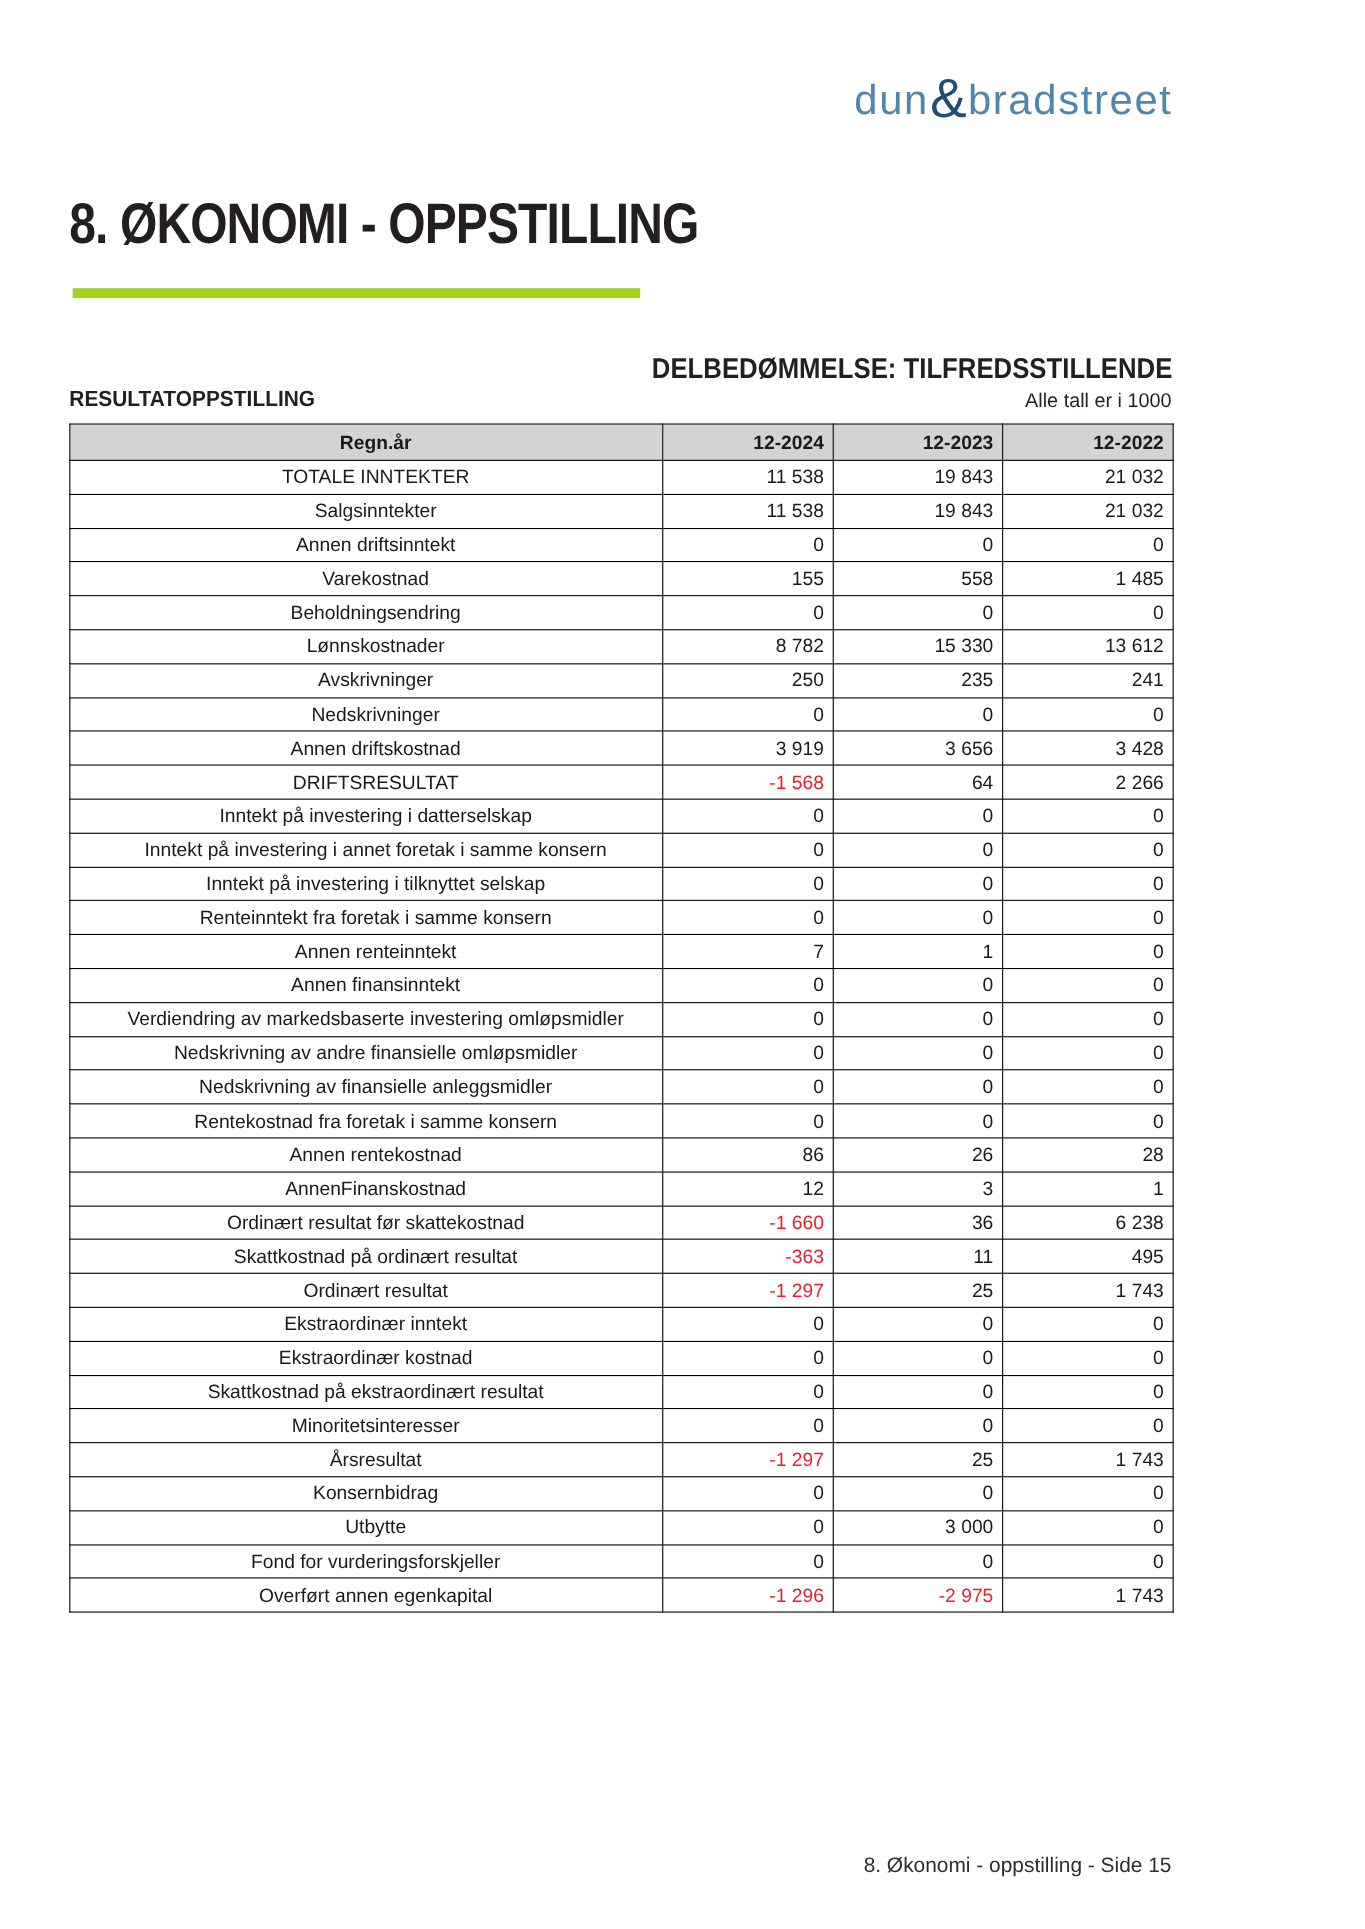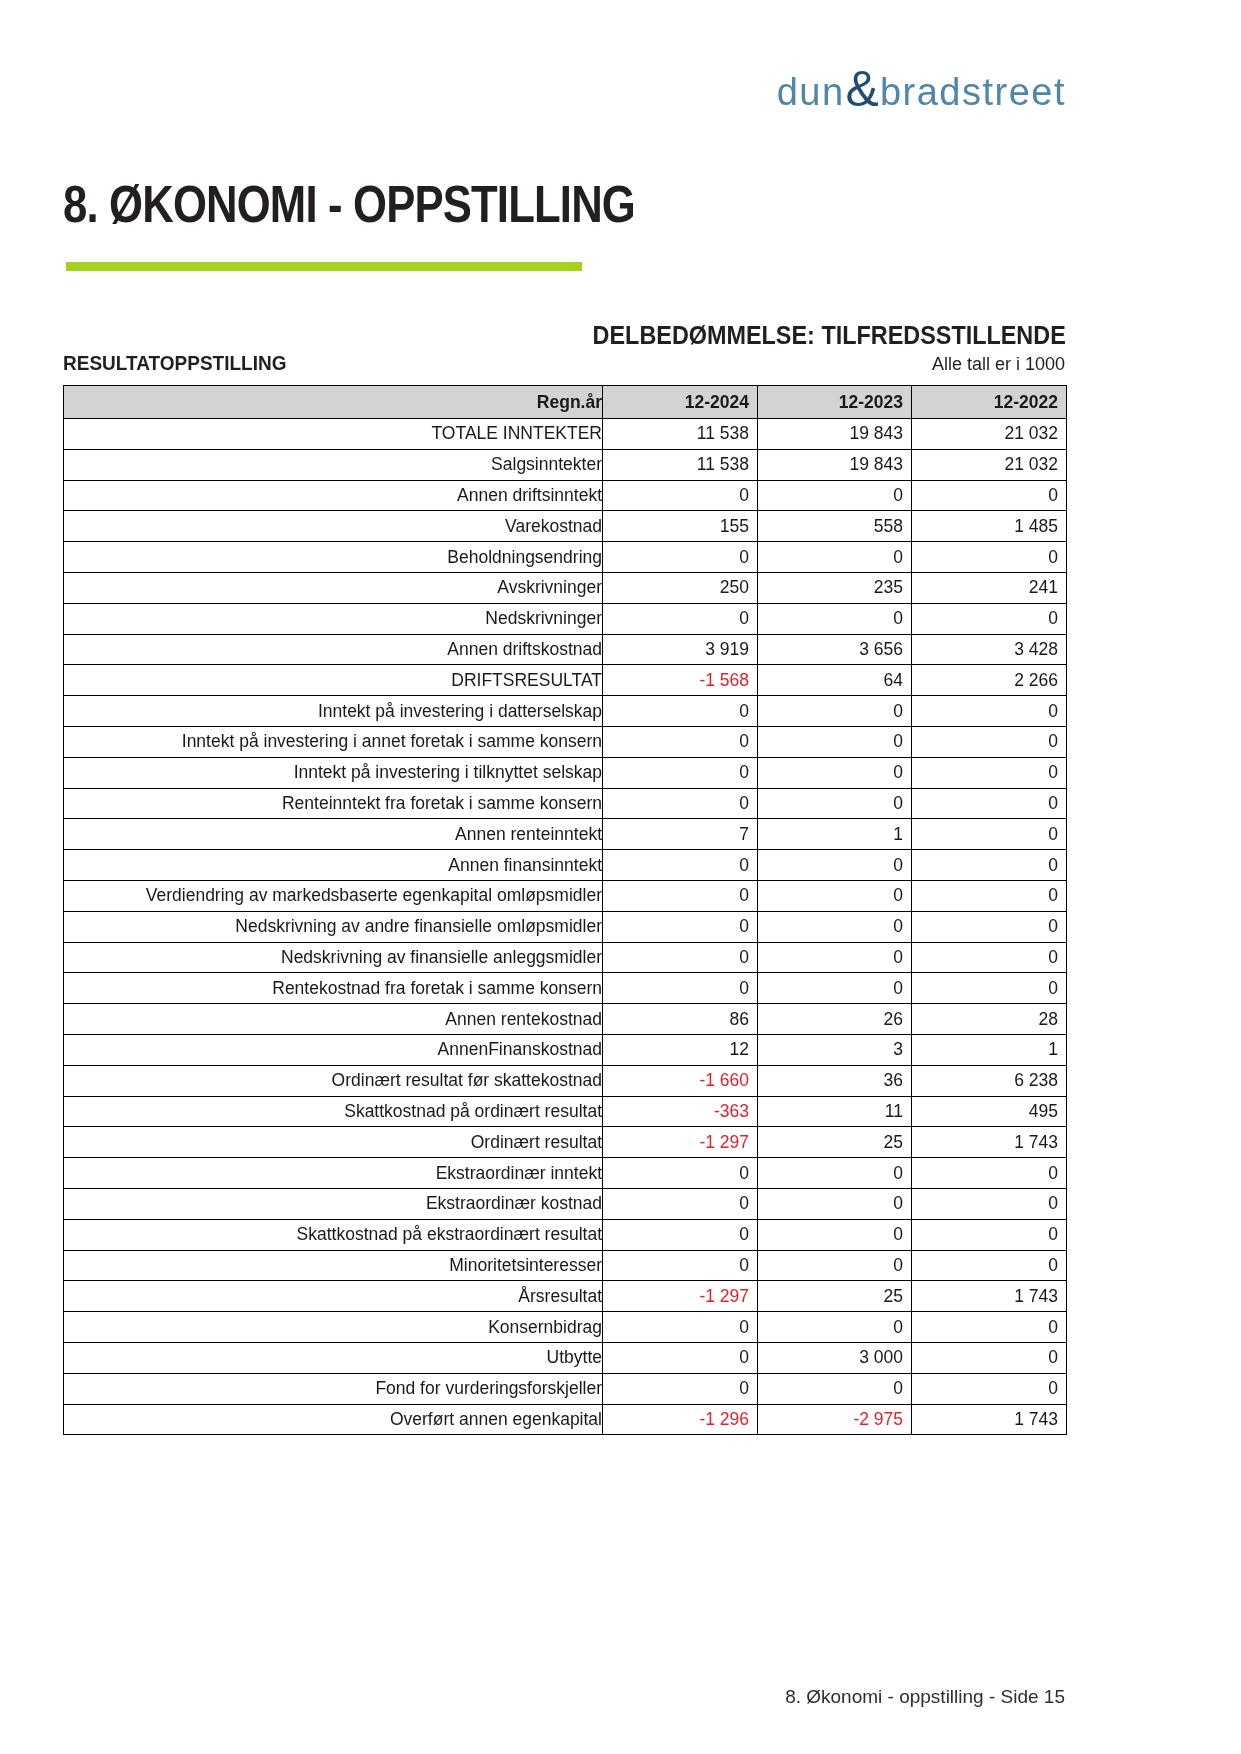--- a/index.html
+++ b/index.html
@@ -26,21 +26,21 @@
     position:absolute; left:63px; top:352px; font-size:20px; font-weight:bold;
     transform:scaleX(0.95); transform-origin:left center; white-space:nowrap;
   }
   .units-note { position:absolute; right:176px; top:354px; font-size:18px; }
   
   .table-wrap { position:absolute; left:63px; top:385px; width:1003px; }
   table { border-collapse:collapse; width:100%; table-layout:fixed; font-size:17.5px; color:#1a1a1a; }
   th, td { border:1px solid #000; overflow:hidden; white-space:nowrap; padding:0; }
   thead th { background:var(--gray); height:32px; font-weight:bold; }
   tbody td { height:29.8px; }
-  .label { text-align:right; padding-left:17px; }
+  .label { text-align:center; padding-left:17px; }
   .num { text-align:right; padding-right:8px; }
   .bold { font-weight:normal; }
   .neg { color:var(--red); }
   .footer { position:absolute; right:176px; top:1686px; font-size:19px; color:#2e2e2e; }
 </style>
 </head>
 <body>
 
 <div class="page" style="--accent: #a5d31d; --red: #e2232d; --gray: #d3d3d3; --logo-blue: #5286a8; --logo-amp: #1f4e74;">
 
@@ -98,20 +98,26 @@
             <td class="num">558</td>
             <td class="num">1 485</td>
           </tr>
           <tr>
             <td class="label">Beholdningsendring</td>
             <td class="num">0</td>
             <td class="num">0</td>
             <td class="num">0</td>
           </tr>
           <tr>
+            <td class="label">Lønnskostnader</td>
+            <td class="num">8 782</td>
+            <td class="num">15 330</td>
+            <td class="num">13 612</td>
+          </tr>
+          <tr>
             <td class="label">Avskrivninger</td>
             <td class="num">250</td>
             <td class="num">235</td>
             <td class="num">241</td>
           </tr>
           <tr>
             <td class="label">Nedskrivninger</td>
             <td class="num">0</td>
             <td class="num">0</td>
             <td class="num">0</td>
@@ -158,21 +164,21 @@
             <td class="num">1</td>
             <td class="num">0</td>
           </tr>
           <tr>
             <td class="label">Annen finansinntekt</td>
             <td class="num">0</td>
             <td class="num">0</td>
             <td class="num">0</td>
           </tr>
           <tr>
-            <td class="label">Verdiendring av markedsbaserte egenkapital omløpsmidler</td>
+            <td class="label">Verdiendring av markedsbaserte investering omløpsmidler</td>
             <td class="num">0</td>
             <td class="num">0</td>
             <td class="num">0</td>
           </tr>
           <tr>
             <td class="label">Nedskrivning av andre finansielle omløpsmidler</td>
             <td class="num">0</td>
             <td class="num">0</td>
             <td class="num">0</td>
           </tr>

